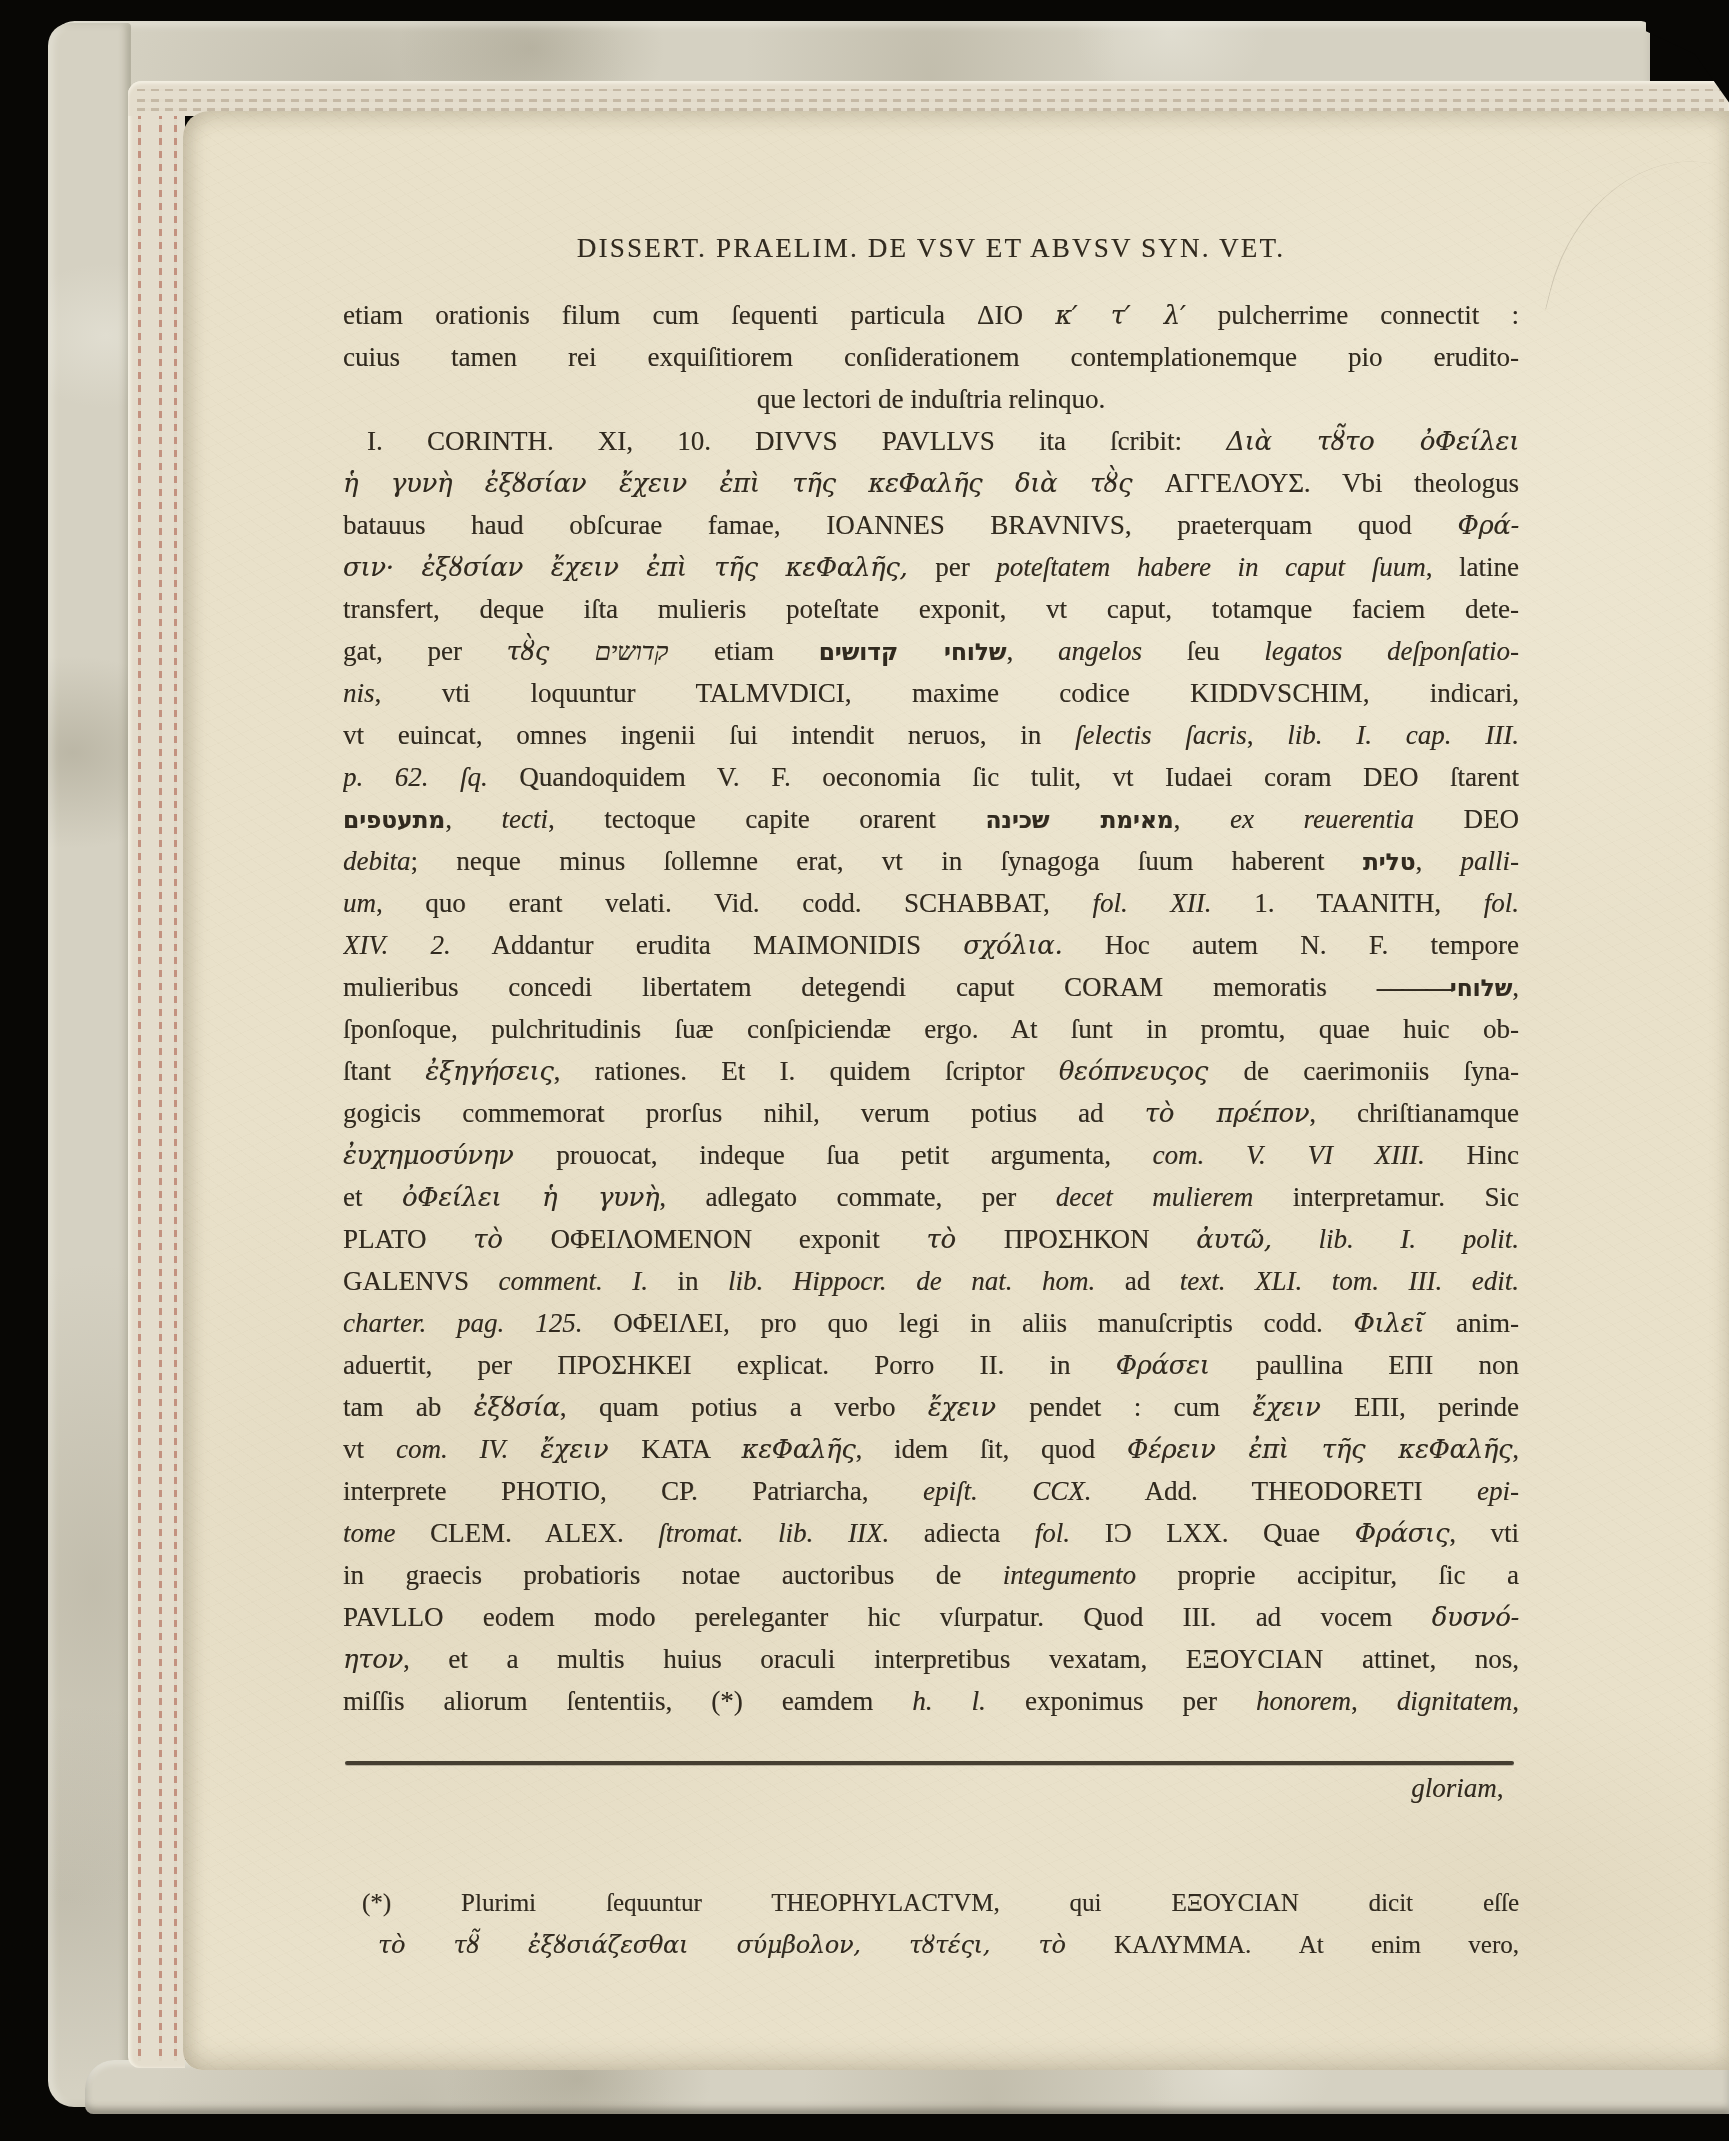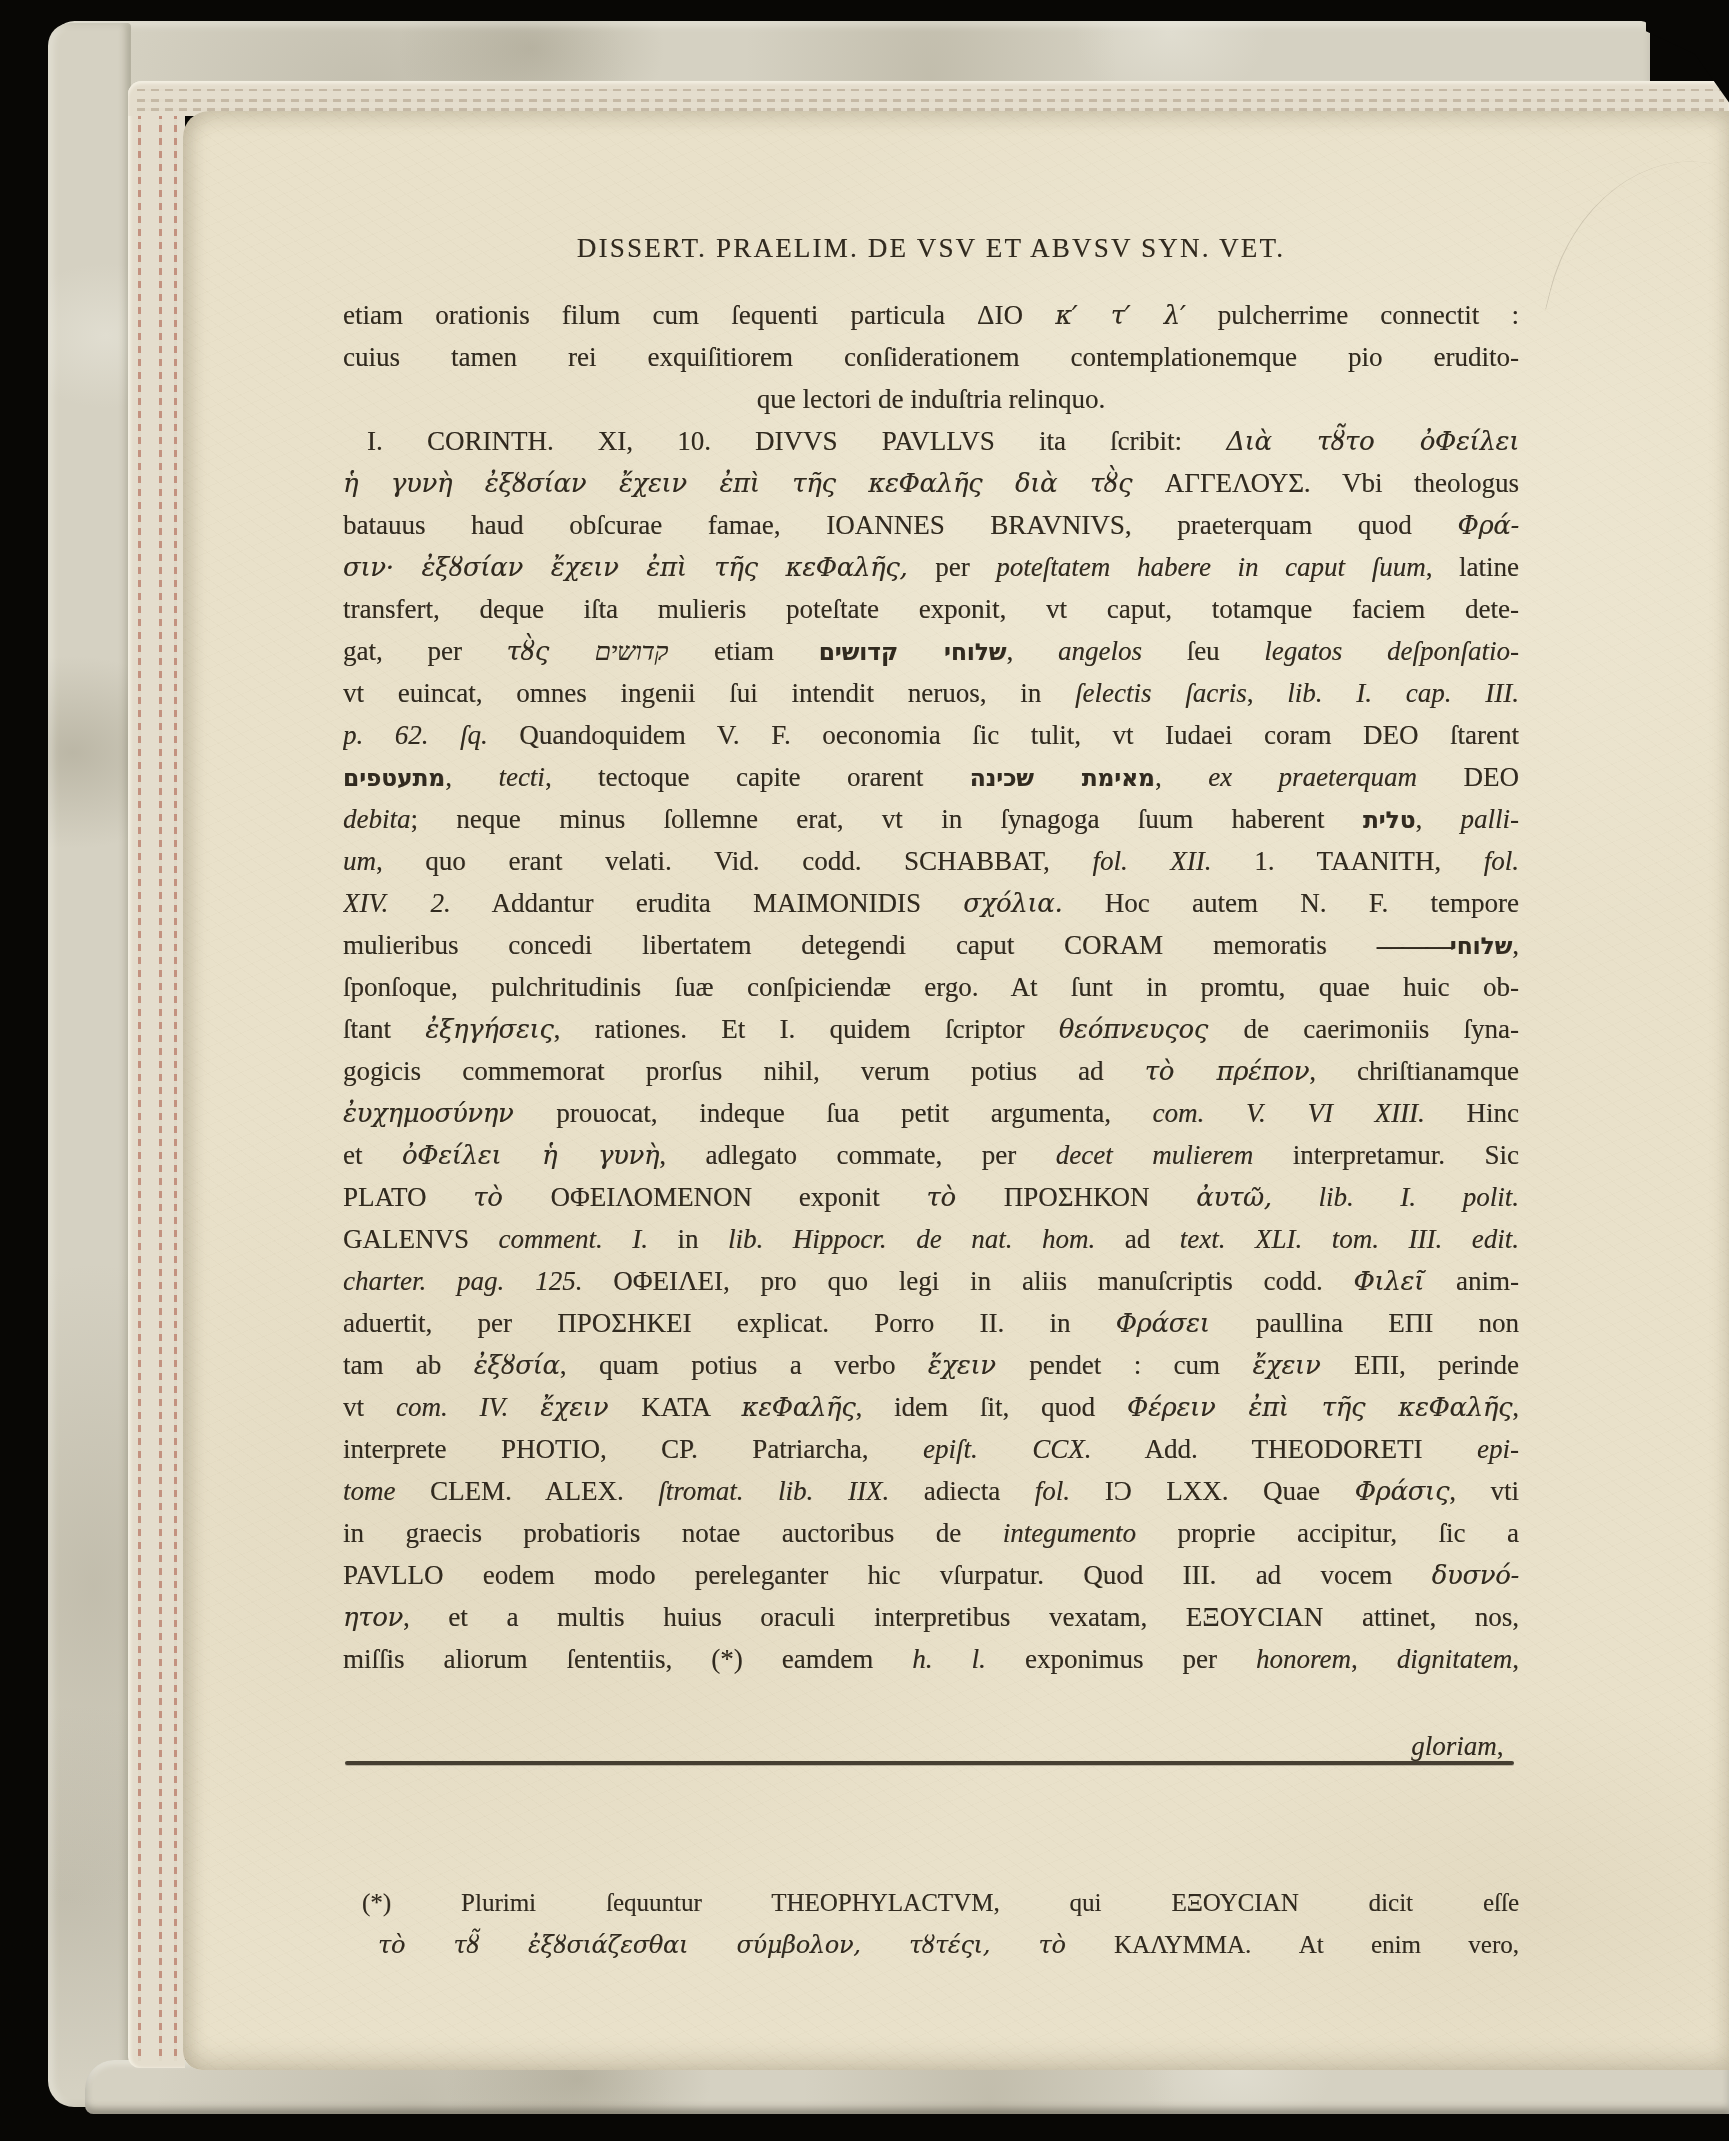--- a/index.html
+++ b/index.html
@@ -136,23 +136,24 @@
     <div id="text-block" class="text-block">
         <div class="tline a-j"><span class="seg-n">etiam orationis filum cum ſequenti particula ΔΙΟ </span><span class="seg-g">κ′ τ′ λ′</span><span class="seg-n"> pulcherrime connectit :</span></div>
         <div class="tline a-j"><span class="seg-n">cuius tamen rei exquiſitiorem conſiderationem contemplationemque pio erudito-</span></div>
         <div class="tline a-l"><span class="seg-n">que lectori de induſtria relinquo.</span></div>
         <div class="tline a-j" style="text-indent: 24px;"><span class="seg-n">I. CORINTH. XI, 10. DIVVS PAVLLVS ita ſcribit: </span><span class="seg-g">Διὰ τȣ̃το ὀΦείλει</span></div>
         <div class="tline a-j"><span class="seg-g">ἡ γυνὴ ἐξȣσίαν ἔχειν ἐπὶ τῆς κεΦαλῆς διὰ τȣ̀ς </span><span class="seg-n">ΑΓΓΕΛΟΥΣ. Vbi theologus</span></div>
         <div class="tline a-j"><span class="seg-n">batauus haud obſcurae famae, IOANNES BRAVNIVS, praeterquam quod </span><span class="seg-g">Φρά-</span></div>
         <div class="tline a-j"><span class="seg-g">σιν· ἐξȣσίαν ἔχειν ἐπὶ τῆς κεΦαλῆς, </span><span class="seg-n">per </span><span class="seg-i">poteſtatem habere in caput ſuum</span><span class="seg-n">, latine</span></div>
         <div class="tline a-j"><span class="seg-n">transfert, deque iſta mulieris poteſtate exponit, vt caput, totamque faciem dete-</span></div>
         <div class="tline a-j"><span class="seg-n">gat, per </span><span class="seg-g">τȣ̀ς קדושים </span><span class="seg-n">etiam </span><span class="seg-h">שלוחי קדושים</span><span class="seg-n">, </span><span class="seg-i">angelos </span><span class="seg-n">ſeu </span><span class="seg-i">legatos deſponſatio-</span></div>
+        <div class="tline a-j"><span class="seg-i">nis</span><span class="seg-n">, vti loquuntur TALMVDICI, maxime codice KIDDVSCHIM, indicari,</span></div>
         <div class="tline a-j"><span class="seg-n">vt euincat, omnes ingenii ſui intendit neruos, in </span><span class="seg-i">ſelectis ſacris</span><span class="seg-n">, </span><span class="seg-i">lib. I. cap. III.</span></div>
         <div class="tline a-j"><span class="seg-i">p. 62. ſq.</span><span class="seg-n"> Quandoquidem V. F. oeconomia ſic tulit, vt Iudaei coram DEO ſtarent</span></div>
-        <div class="tline a-j"><span class="seg-h">מתעטפים</span><span class="seg-n">, </span><span class="seg-i">tecti</span><span class="seg-n">, tectoque capite orarent </span><span class="seg-h">מאימת שכינה</span><span class="seg-n">, </span><span class="seg-i">ex praeterquam </span><span class="seg-n">DEO</span></div>
+        <div class="tline a-j"><span class="seg-h">מתעטפים</span><span class="seg-n">, </span><span class="seg-i">tecti</span><span class="seg-n">, tectoque capite orarent </span><span class="seg-h">מאימת שכינה</span><span class="seg-n">, </span><span class="seg-i">ex reuerentia </span><span class="seg-n">DEO</span></div>
         <div class="tline a-j"><span class="seg-i">debita</span><span class="seg-n">; neque minus ſollemne erat, vt in ſynagoga ſuum haberent </span><span class="seg-h">טלית</span><span class="seg-n">, </span><span class="seg-i">palli-</span></div>
         <div class="tline a-j"><span class="seg-i">um</span><span class="seg-n">, quo erant velati. Vid. codd. SCHABBAT, </span><span class="seg-i">fol. XII.</span><span class="seg-n"> 1. TAANITH, </span><span class="seg-i">fol.</span></div>
         <div class="tline a-j"><span class="seg-i">XIV. 2.</span><span class="seg-n"> Addantur erudita MAIMONIDIS </span><span class="seg-g">σχόλια.</span><span class="seg-n"> Hoc autem N. F. tempore</span></div>
         <div class="tline a-j"><span class="seg-n">mulieribus concedi libertatem detegendi caput CORAM memoratis </span><span class="seg-d">———</span><span class="seg-h">שלוחי</span><span class="seg-n">,</span></div>
         <div class="tline a-j"><span class="seg-n">ſponſoque, pulchritudinis ſuæ conſpiciendæ ergo. At ſunt in promtu, quae huic ob-</span></div>
         <div class="tline a-j"><span class="seg-n">ſtant </span><span class="seg-g">ἐξηγήσεις</span><span class="seg-n">, rationes. Et I. quidem ſcriptor </span><span class="seg-g">θεόπνευςος </span><span class="seg-n">de caerimoniis ſyna-</span></div>
         <div class="tline a-j"><span class="seg-n">gogicis commemorat prorſus nihil, verum potius ad </span><span class="seg-g">τὸ πρέπον</span><span class="seg-n">, chriſtianamque</span></div>
         <div class="tline a-j"><span class="seg-g">ἐυχημοσύνην </span><span class="seg-n">prouocat, indeque ſua petit argumenta, </span><span class="seg-i">com. V. VI XIII.</span><span class="seg-n"> Hinc</span></div>
         <div class="tline a-j"><span class="seg-n">et </span><span class="seg-g">ὀΦείλει ἡ γυνὴ</span><span class="seg-n">, adlegato commate, per </span><span class="seg-i">decet mulierem </span><span class="seg-n">interpretamur. Sic</span></div>
         <div class="tline a-j"><span class="seg-n">PLATO </span><span class="seg-g">τὸ </span><span class="seg-n">ΟΦΕΙΛΟΜΕΝΟΝ exponit </span><span class="seg-g">τὸ </span><span class="seg-n">ΠΡΟΣΗΚΟΝ </span><span class="seg-g">ἀυτῶ,</span><span class="seg-n"> </span><span class="seg-i">lib. I. polit.</span></div>

